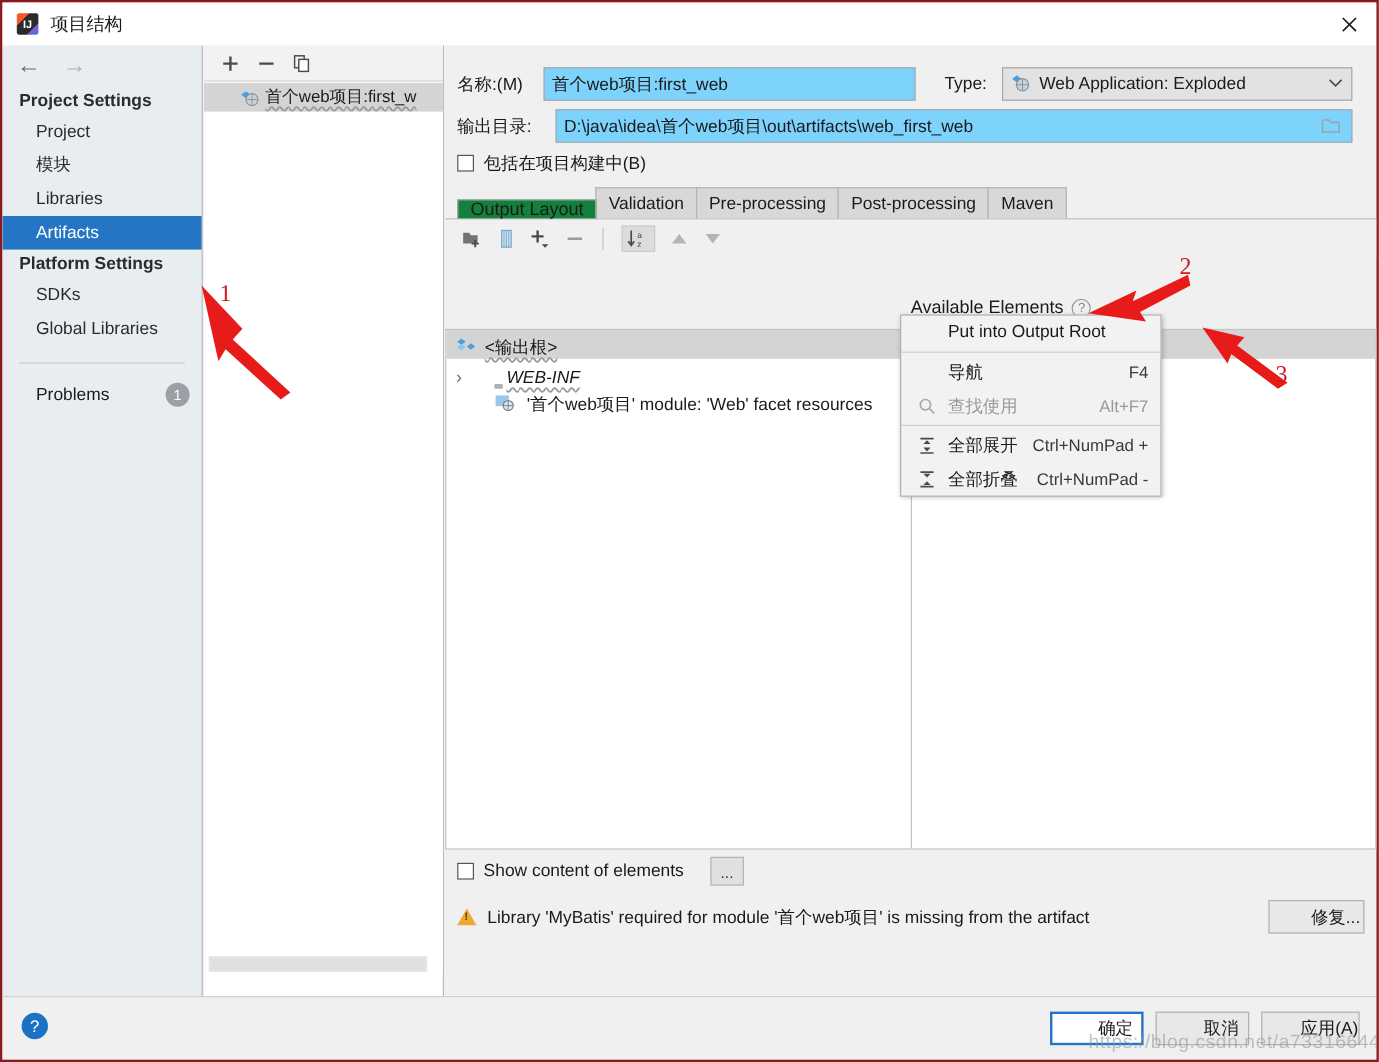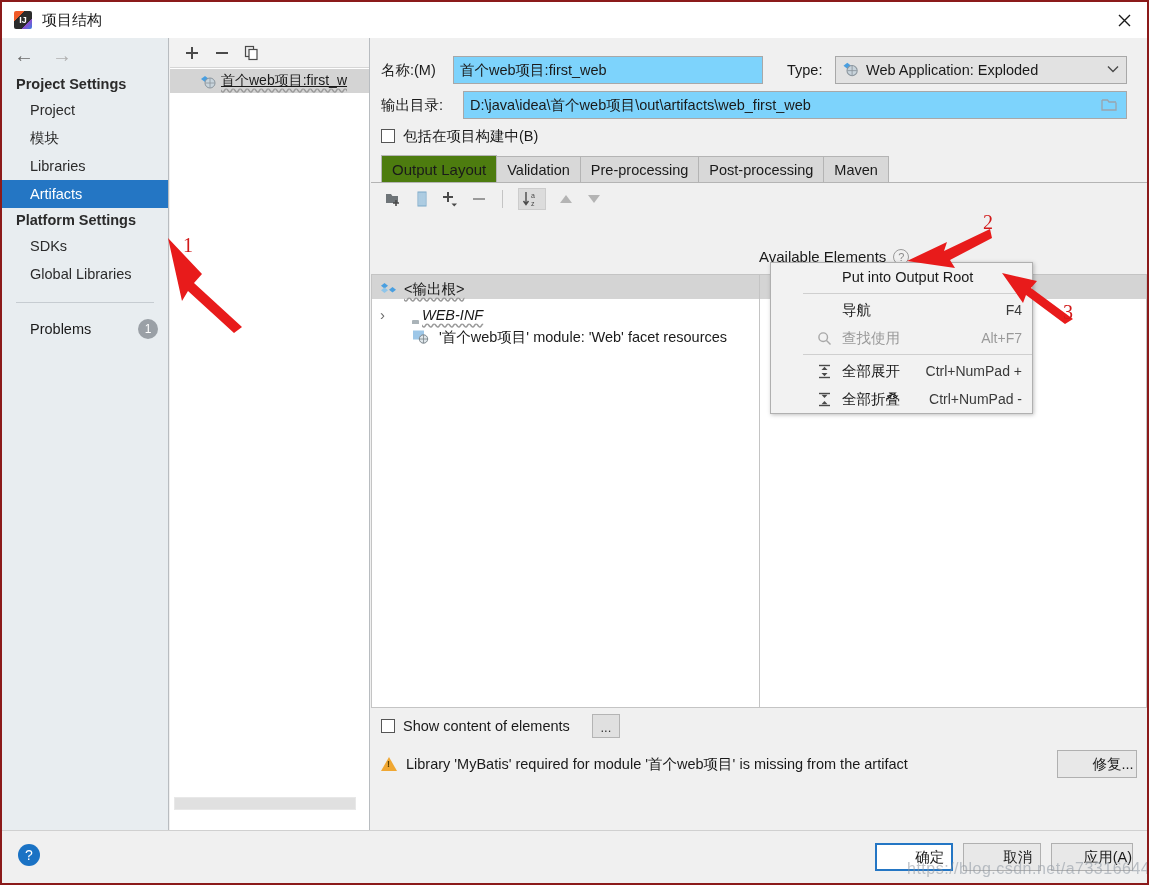--- a/index.html
+++ b/index.html
@@ -124,21 +124,21 @@
   }
   .mid-toolbar {
     height: 30px;
     background: #f2f2f2;
     display: flex; align-items: center;
     gap: 14px;
     padding-left: 14px;
     border-bottom: 1px solid #d6d6d6;
   }
   .tb-btn { cursor: pointer; display: flex; align-items: center; color: #4a4a4a; }
-  .mid-tree { position: absolute; top: 31px; left: 0; right: 0; bottom: 18px; background:#fff;text-decoration:underline; }
+  .mid-tree { position: absolute; top: 31px; left: 0; right: 0; bottom: 18px; background:#fff; }
   .mid-row {
     background: #d4d4d4;
     height: 24px;
     display: flex; align-items: center;
     padding-left: 30px;
     gap: 5px;
     font-size: 14px;
     white-space: nowrap;
     overflow: hidden;
     cursor: pointer;
@@ -222,22 +222,22 @@
     display: flex; align-items: center;
     font-size: 14.5px;
     background: #d8d8d8;
     border: 1px solid #b4b4b4;
     border-bottom: none;
     margin-right: -1px;
     cursor: pointer;
     color: #1a1a1a;
   }
   .tab.active {
-    background: #4d7c0f;
-    height: 27px;
+    background: #15803d;
+    height: 16px;
     font-size: 15px;
     position: relative;
     z-index: 2;
   }
   .tabline {
     height: 1px;
     background: #b4b4b4;
   }
 
   .elem-toolbar {
@@ -303,28 +303,27 @@
     border-radius: 50%;
     color: #8a8a8a;
     font-size: 11px;
     display: flex; align-items: center; justify-content: center;
     cursor: pointer;
   }
 
   
   .ctxmenu {
     position: absolute;
-    left: 768px; top: 260px;
-    width: 263px;
+    left: 748px; top: 260px;
+    width: 218px;
     background: #f2f2f2;
     border: 1px solid #b0b0b0;
     box-shadow: 1px 1px 4px rgba(0,0,0,.25);
     z-index: 50;
     font-size: 14.5px;
-    padding-left: 32px;
   }
   .ctx-item {
     height: 28px;
     display: flex; align-items: center;
     padding: 0 10px 0 12px;
     gap: 9px;
     cursor: pointer;
     color: #1a1a1a;
   }
   .ctx-item .ico { width: 18px; display: flex; align-items:center; justify-content:center; flex: none; }

